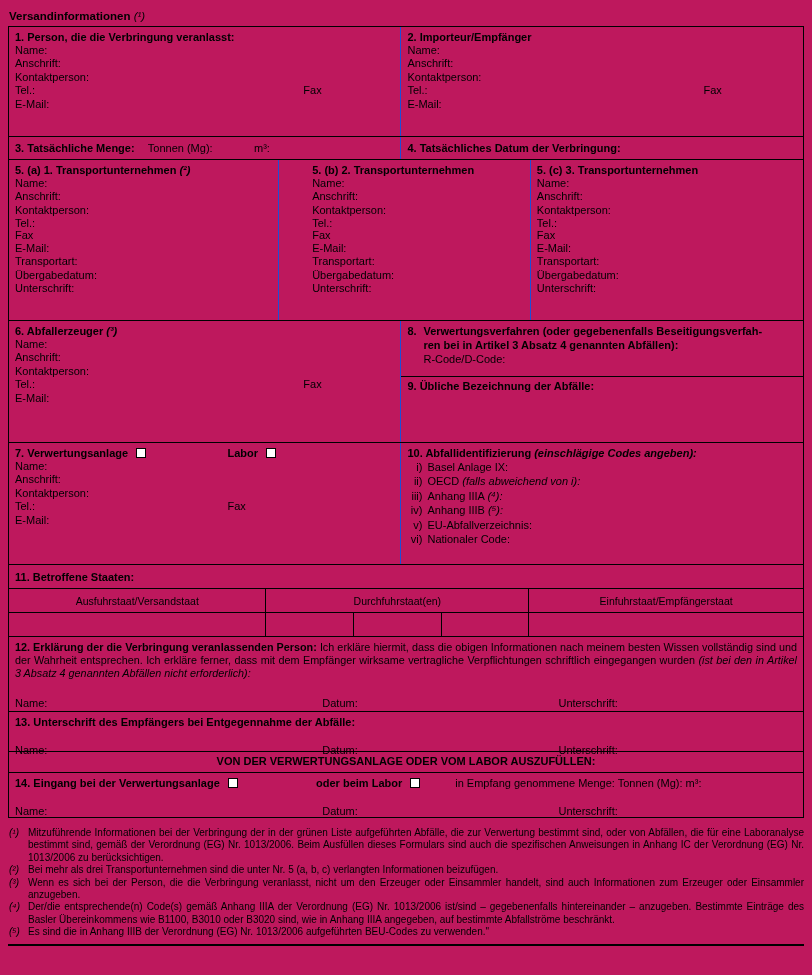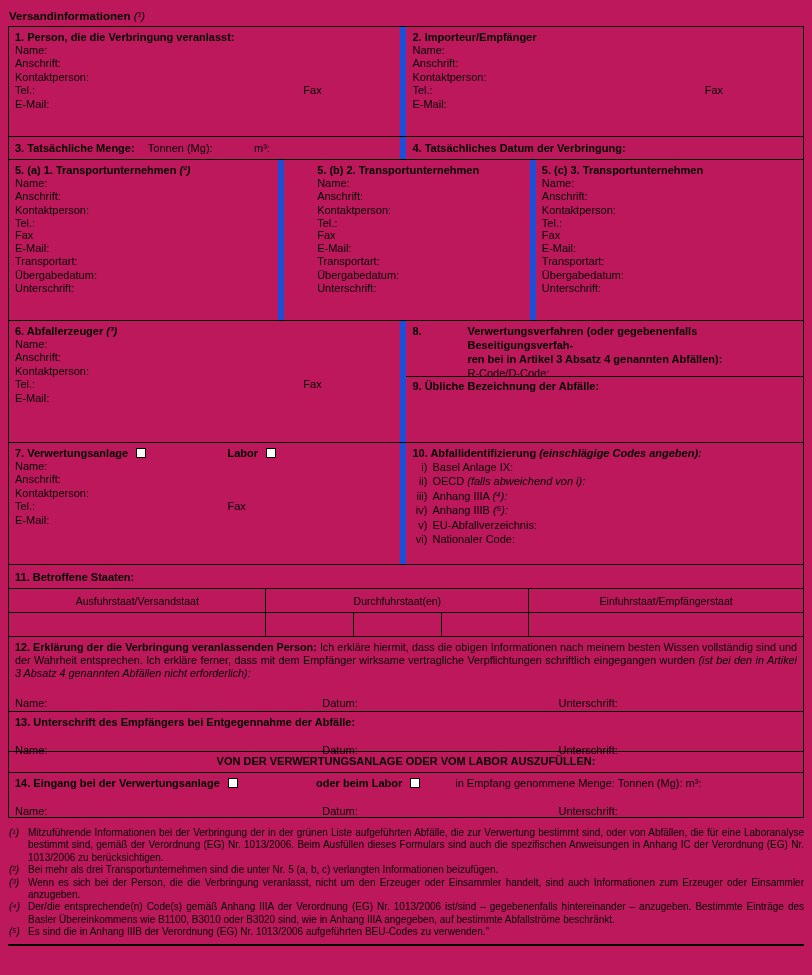--- a/index.html
+++ b/index.html
@@ -9,21 +9,21 @@
     font-family:"Liberation Sans","DejaVu Sans",sans-serif; font-size:11px;
     position:relative;
   }
   .b { font-weight:bold; }
   .i { font-style:italic; }
   .title { margin:10px 8px 4px 9px; font-size:11.5px; }
   .form { margin:0 8px; border:1.5px solid #000; }
   .row { display:flex; align-items:stretch; border-top:1px solid #000; }
   .row:first-child { border-top:0; }
   .cell { padding:3px 6px; overflow:hidden; }
-  .cell + .cell { border-left:6px solid #1d4ed8; }
+  .cell + .cell { border-left:1px solid #1d4ed8; }
   .w49 { width:49.3%; flex:none; }
   .grow { flex:1; }
   .hdr { font-weight:bold; line-height:14px; }
   .line { line-height:13.4px; }
   .tight { margin-top:-2px; }
   .telfax { display:grid; grid-template-columns:76% 1fr; }
   .telfax7 { display:grid; grid-template-columns:56% 1fr; }
   .rA { height:109px; }
   .rB { height:23px; }
   .rB .cell { display:flex; align-items:center; }
@@ -31,21 +31,21 @@
   .rC { height:161px; }
   .c5a { width:33.9%; flex:none; }
   .c5b { width:31.7%; flex:none;padding-left:33px; }
   .rD { height:122px; }
   .rE { height:122px; }
   .rcol { display:flex; flex-direction:column; padding:0; }
   .sub8 { border-bottom:1px solid #000; padding:3px 6px; height:56px; }
   .sub9 { padding:3px 6px; flex:1; }
   .b8 { display:flex; }
   .b8num { width:16px; flex:none; font-weight:bold; line-height:14px; }
-  .b8text { flex:1;margin-left:39px; }
+  .b8text { flex:1; }
   .b8text div { line-height:14px; }
   .b10item { display:flex; line-height:14.4px; }
   .b10num { width:15px; flex:none; text-align:right; margin-right:5px; }
   .statesHdr { padding:0 6px; border-bottom:1px solid #000; font-weight:bold; height:24px; display:flex; align-items:center; }
   .statesCols { display:flex; border-bottom:1px solid #000; height:24px; }
   .sc { display:flex; align-items:center; justify-content:center; font-size:10.5px; }
   .sc1 { width:32.3%; }
   .sc2 { width:33.1%; border-left:1px solid #000; }
   .sc3 { flex:1; border-left:1px solid #000; }
   .statesEmpty { display:flex; height:23px; }

